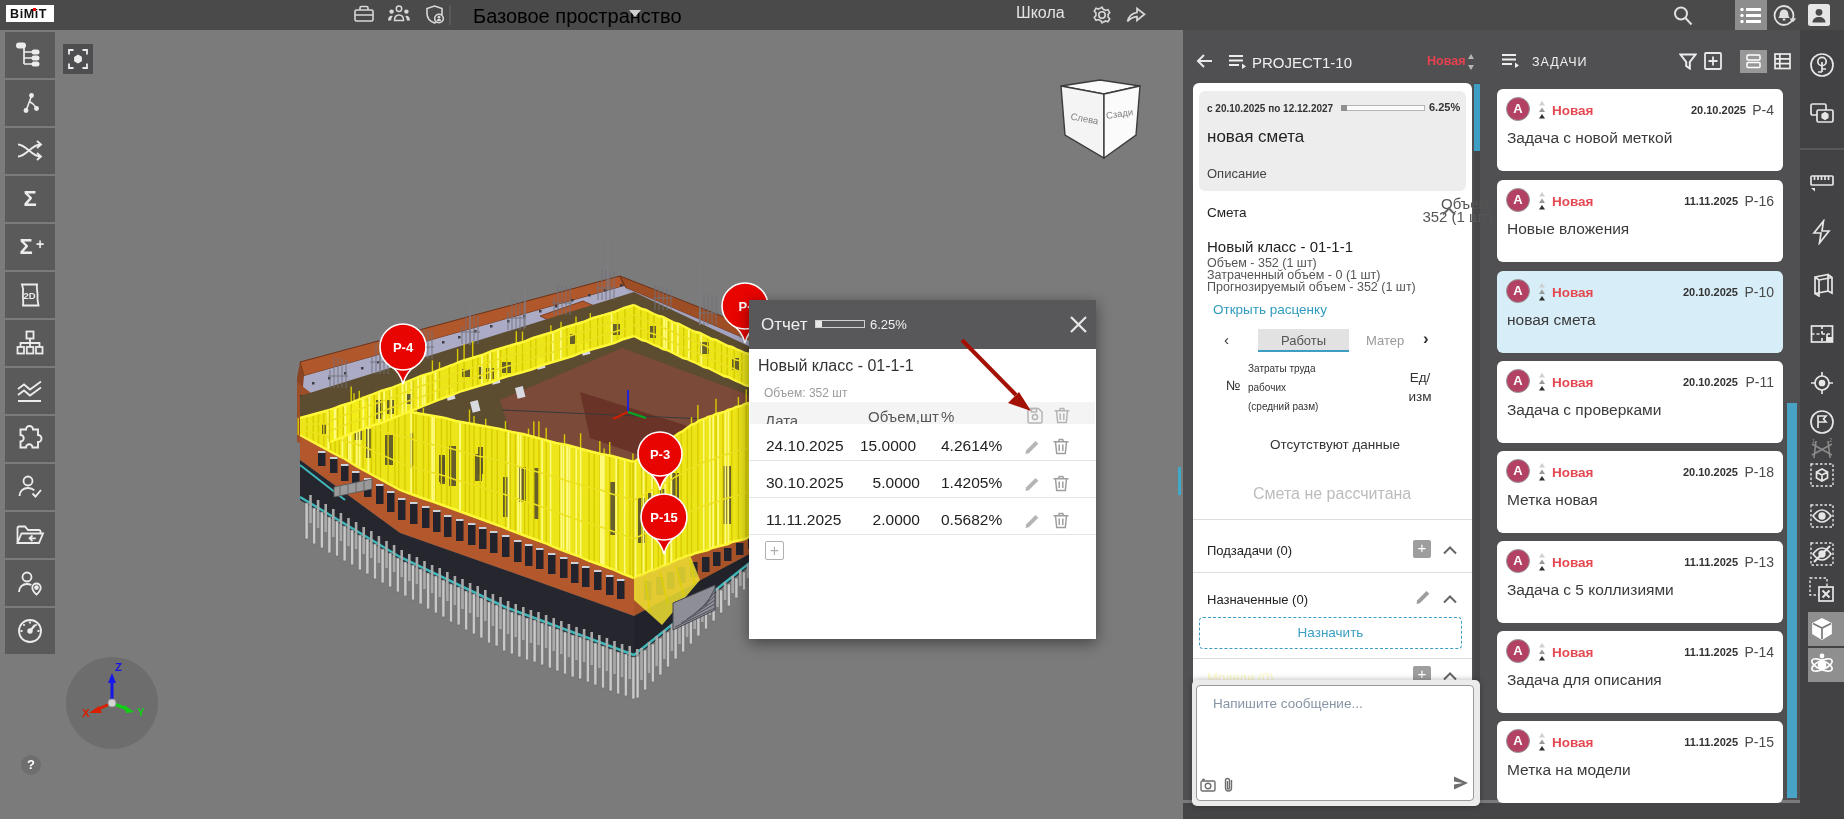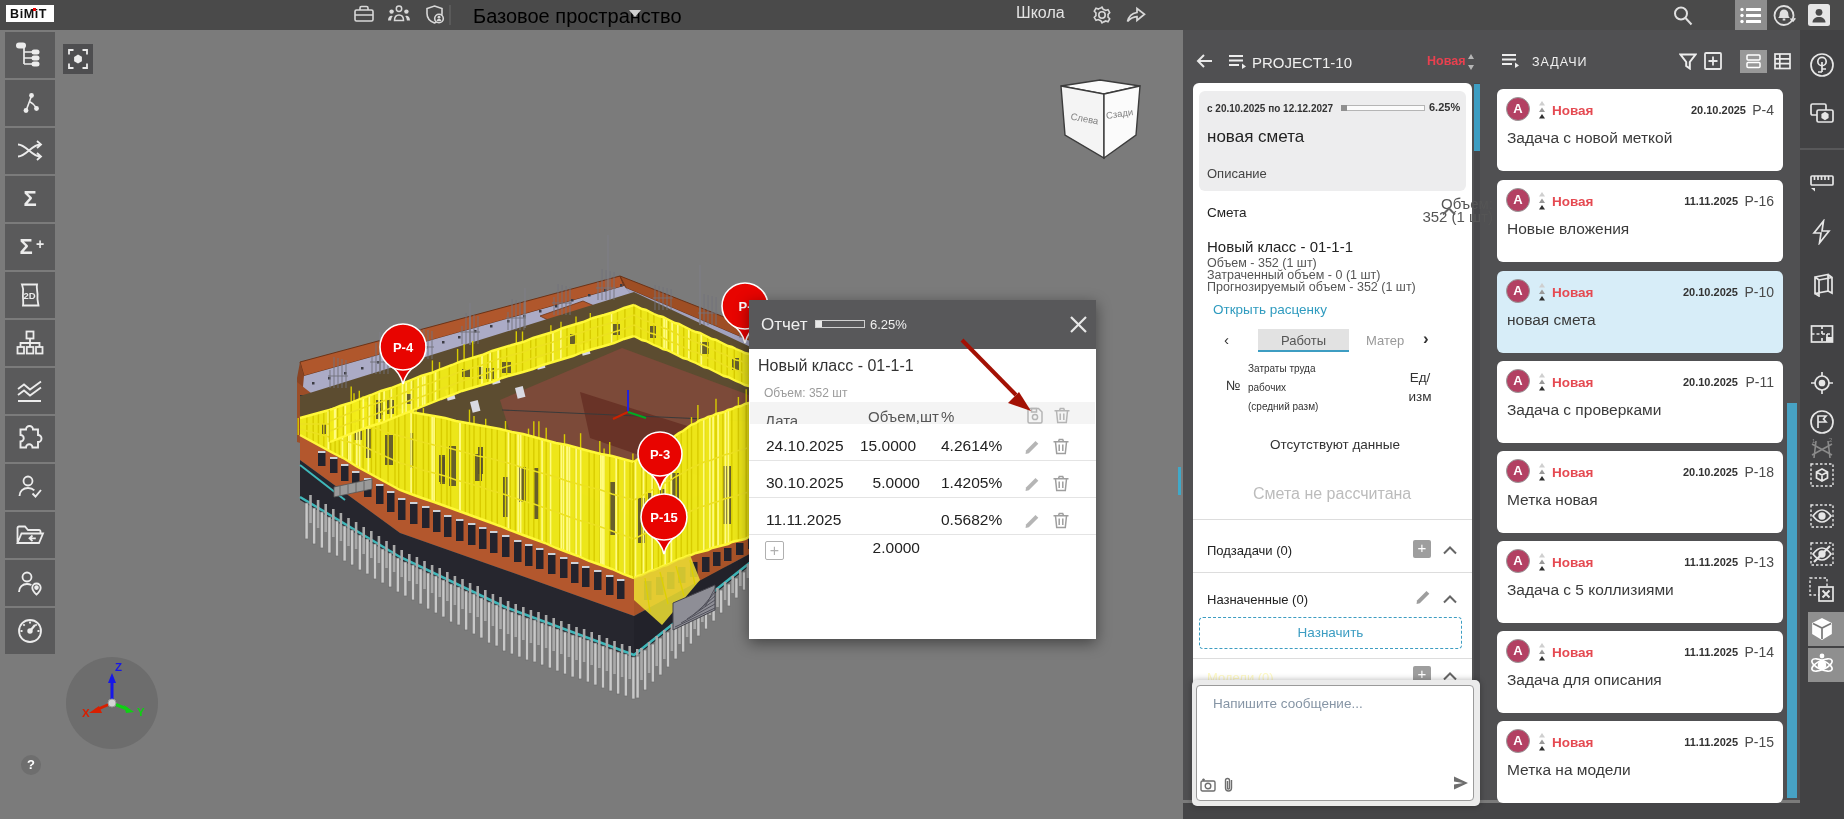--- a/index.html
+++ b/index.html
@@ -889,21 +889,21 @@
 <div class="a" style="left:192px;top:13px;font-size:15.5px;color:#222;">1.4205%</div>
 <svg class="a" style="left:275px;top:14px" width="17" height="17" viewBox="0 0 17 17" fill="#b5b5b5">
       <path d="M2 12.5 L11.5 3 l2.8 2.8 L4.8 15.3 L1.6 15.9 Z"></path>
     </svg>
 <svg class="a" style="left:303px;top:13px" width="18" height="19" viewBox="0 0 18 19" fill="none" stroke="#9e9e9e" stroke-width="1.5">
       <path d="M3.5 5 l1.2 11.5 h8.6 L14.5 5 M1.5 4.8 h15 M6.5 4.5 l0.8-2 h3.4 l0.8 2 M7.2 7.5 v6.5 M10.8 7.5 v6.5"></path>
     </svg>
 </div>
 <div class="a" style="left:749px;top:498px;width:347px;height:37px;border-bottom:1px solid #e4e4e4;background:#fff;">
 <div class="a" style="left:17px;top:13px;font-size:15.5px;color:#222;">11.11.2025</div>
-<div class="a" style="left:107px;top:13px;width:64px;text-align:right;font-size:15.5px;color:#222;margin-top:28px;">2.0000</div>
+<div class="a" style="left:107px;top:13px;width:64px;text-align:right;font-size:15.5px;color:#222;">2.0000</div>
 <div class="a" style="left:192px;top:13px;font-size:15.5px;color:#222;">0.5682%</div>
 <svg class="a" style="left:275px;top:14px" width="17" height="17" viewBox="0 0 17 17" fill="#b5b5b5">
       <path d="M2 12.5 L11.5 3 l2.8 2.8 L4.8 15.3 L1.6 15.9 Z"></path>
     </svg>
 <svg class="a" style="left:303px;top:13px" width="18" height="19" viewBox="0 0 18 19" fill="none" stroke="#9e9e9e" stroke-width="1.5">
       <path d="M3.5 5 l1.2 11.5 h8.6 L14.5 5 M1.5 4.8 h15 M6.5 4.5 l0.8-2 h3.4 l0.8 2 M7.2 7.5 v6.5 M10.8 7.5 v6.5"></path>
     </svg>
 </div>
 <div class="a" style="left:765px;top:541px;width:19px;height:19px;border:1.5px solid #b0b0b0;border-radius:2px;color:#b0b0b0;font-size:16px;line-height:17px;text-align:center;background:#fff;">+</div>
 <svg class="a" style="left:955px;top:335px" width="85" height="85" viewBox="0 0 85 85">

